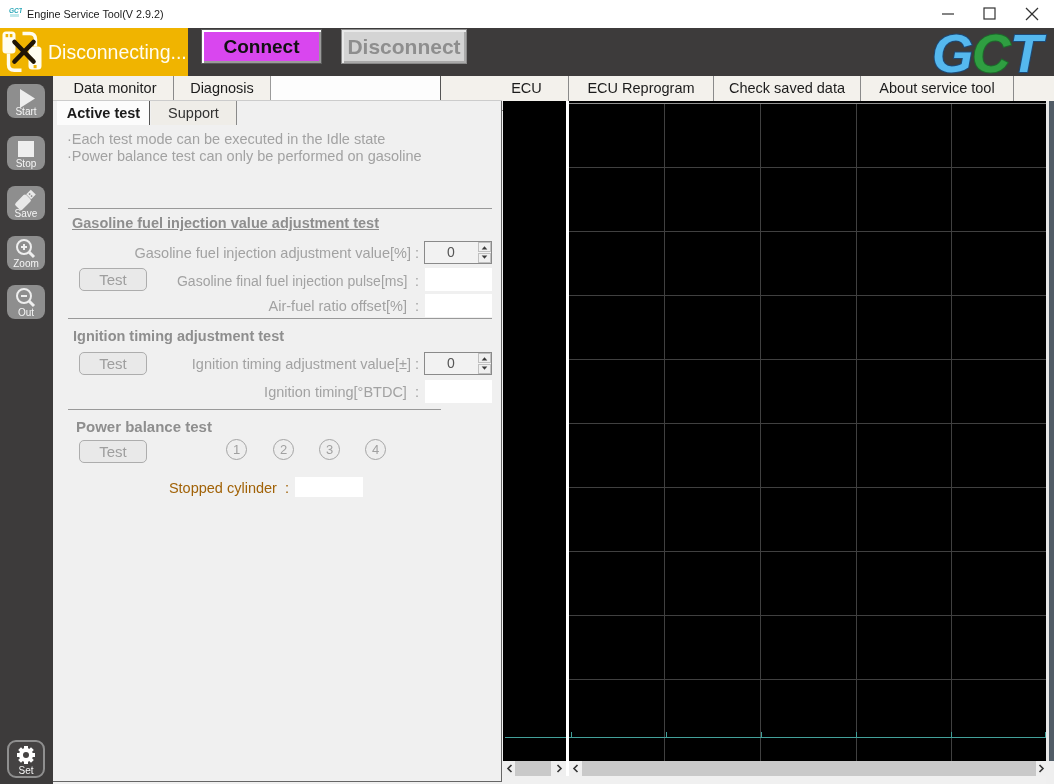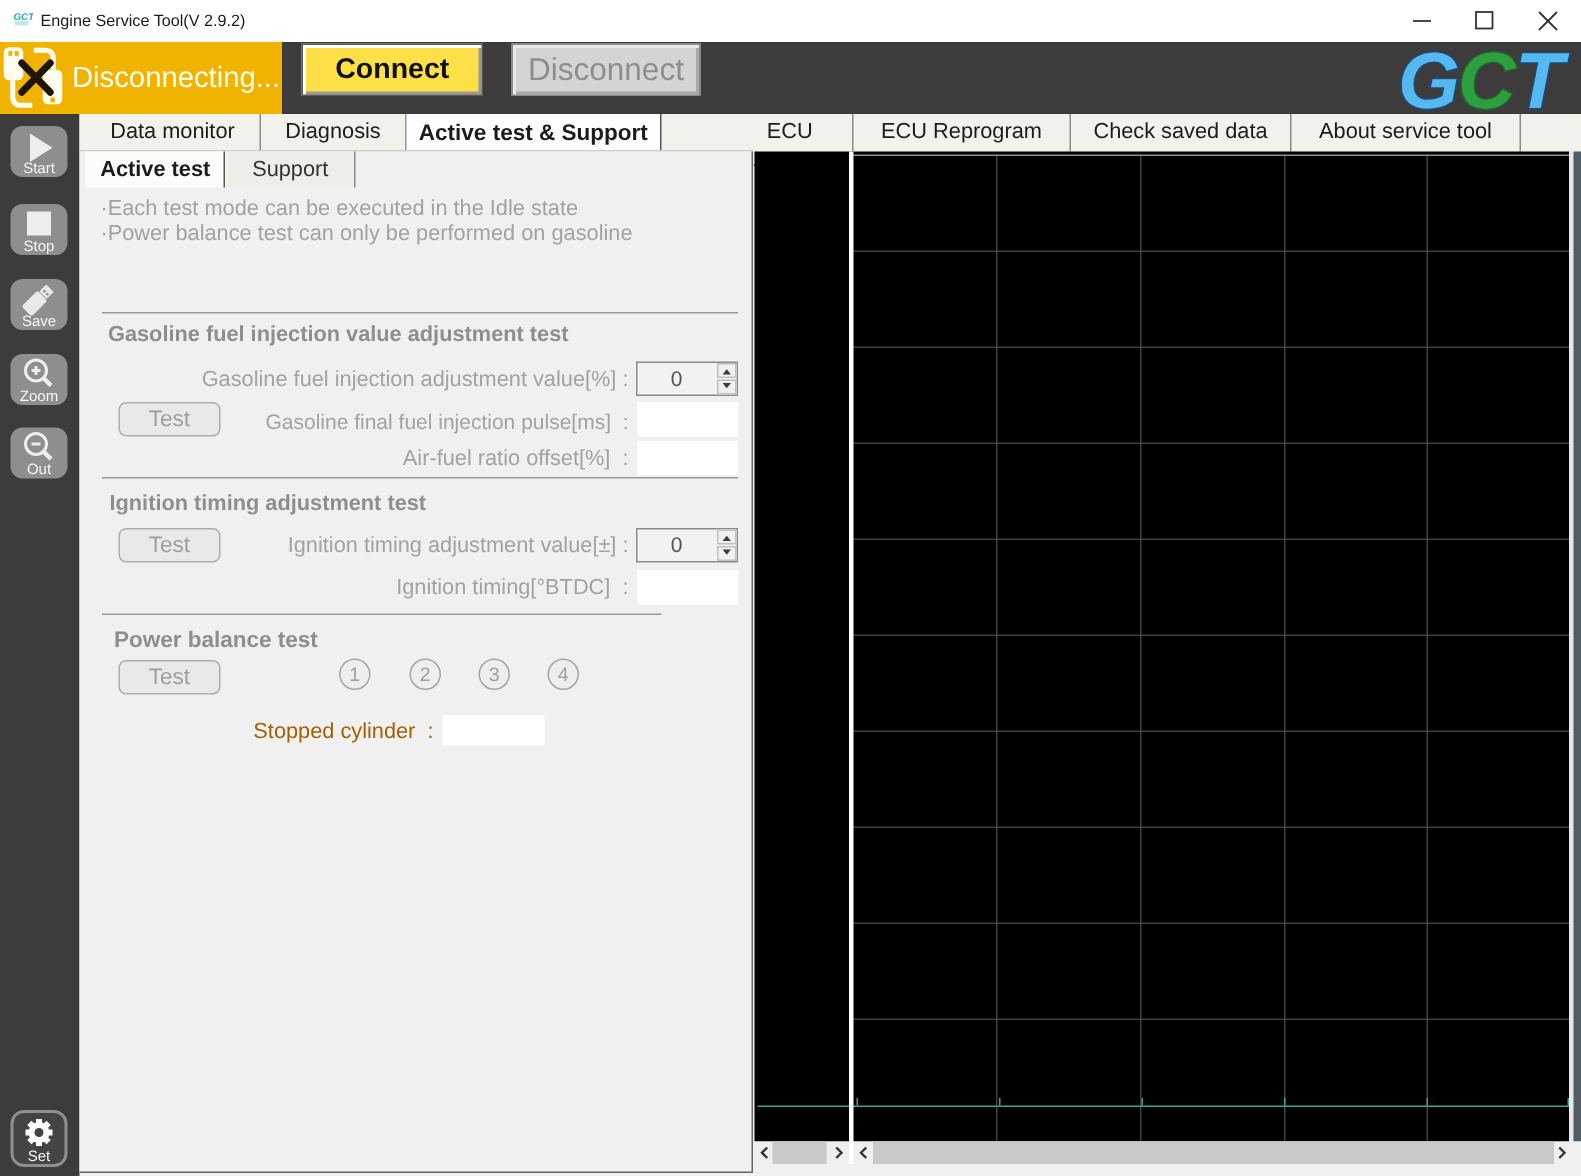--- a/index.html
+++ b/index.html
@@ -35,26 +35,26 @@
   <rect x="26.5" y="16.5" width="13" height="23" rx="3.5" fill="#fffdf0"></rect>
   <rect x="31.6" y="35" width="3" height="3.2" fill="#f0b400"></rect>
   <path d="M33.5 16.5 V9.2 Q33.5 3.5 27.8 3.5 H20.5" stroke="#fffdf0" stroke-width="3.4" fill="none"></path>
   <g stroke="#201505" stroke-width="4.6" stroke-linecap="round">
     <line x1="12.5" y1="12" x2="31.5" y2="31.5"></line>
     <line x1="31.5" y1="12" x2="12.5" y2="31.5"></line>
   </g>
 </svg>
 <div class="abs" style="left:48px;top:41px;font-size:19.5px;color:#fffdf2;">Disconnecting...</div>
 
-<div class="abs" style="left:201px;top:29px;width:121px;height:35px;background:#fde047;border:1px solid #5a5a5a;box-shadow:inset 2px 2px 0 #ffffff, inset -2px -2px 0 #9a9a9a;display:flex;align-items:center;justify-content:center;">
+<div class="abs" style="left:201px;top:29px;width:121px;height:35px;background:#d946ef;border:1px solid #5a5a5a;box-shadow:inset 2px 2px 0 #ffffff, inset -2px -2px 0 #9a9a9a;display:flex;align-items:center;justify-content:center;">
   <span style="font-size:19px;font-weight:bold;color:#111;">Connect</span>
 </div>
 
 <div class="abs" style="left:341px;top:29px;width:126px;height:35px;background:#d4d4d4;border:1px solid #8a8a8a;box-shadow:inset 2px 2px 0 #e9e9e9, inset -2px -2px 0 #aaaaaa;display:flex;align-items:center;justify-content:center;">
-  <span style="font-size:21px;font-weight:normal;color:#8e8e8e;">Disconnect</span>
+  <span style="font-size:21px;font-weight:bold;color:#8e8e8e;">Disconnect</span>
 </div>
 
 <svg class="abs" style="left:930px;top:28px;" width="124" height="48" viewBox="0 0 124 48">
   <g font-family="Liberation Sans" font-weight="bold" font-style="italic" font-size="53" paint-order="stroke">
     <text x="2" y="44" fill="#55b8ee" stroke="#1c4a78" stroke-width="2">G</text>
     <text x="42" y="44" fill="#2f9e41" stroke="#1d6b2c" stroke-width="2">C</text>
     <text x="80" y="44" fill="#55b8ee" stroke="#1c4a78" stroke-width="2">T</text>
   </g>
 </svg>
 
@@ -113,21 +113,20 @@
     <circle cx="19" cy="15" r="3" fill="#454343"></circle>
   </g>
   <text x="19" y="34" text-anchor="middle" font-size="10" fill="#f5f5f5">Set</text>
 </svg>
 
 <div class="abs" style="left:53px;top:76px;width:1001px;height:25px;background:#f3f1ec;"></div>
 <div class="abs" style="left:270px;top:76px;width:171px;height:25px;background:#fdfdfd;border-left:1px solid #9a9a9a;border-right:1px solid #555;"></div>
 <div class="abs" style="left:53px;top:76px;width:1001px;height:25px;font-size:14.5px;color:#1c1c1c;">
   <div class="abs" style="left:4px;top:0;width:116px;height:25px;line-height:25px;text-align:center;">Data monitor</div>
   <div class="abs" style="left:120px;top:0;width:97px;height:25px;line-height:25px;text-align:center;border-left:1px solid #8a8a8a;">Diagnosis</div>
-  <div class="abs" style="left:217px;top:0;width:171px;height:25px;line-height:25px;text-align:center;font-weight:bold;font-size:15px;">Active test &amp; Support</div>
   <div class="abs" style="left:388px;top:0;width:127px;height:25px;line-height:25px;text-align:center;padding-left:44px;">ECU Information</div>
   <div class="abs" style="left:515px;top:0;width:145px;height:25px;line-height:25px;text-align:center;border-left:1px solid #8a8a8a;">ECU Reprogram</div>
   <div class="abs" style="left:807px;top:0;width:154px;height:25px;line-height:25px;text-align:center;border-left:1px solid #8a8a8a;border-right:1px solid #8a8a8a;">About service tool</div>
   <div class="abs" style="left:660px;top:0;width:147px;height:25px;line-height:25px;text-align:center;border-left:1px solid #8a8a8a;">Check saved data</div>
 </div>
 
 <div class="abs" style="left:53px;top:100px;width:449px;height:1px;background:#cccccc;"></div>
 
 <div class="abs" style="left:53px;top:101px;width:449px;height:681px;background:#f0f0f0;border-right:1px solid #666;border-bottom:1px solid #666;"></div>
 
@@ -135,21 +134,21 @@
 <div class="abs" style="left:57px;top:101px;width:93px;height:24px;line-height:24px;text-align:center;font-size:14.5px;font-weight:bold;color:#1c1c1c;">Active test</div>
 <div class="abs" style="left:151px;top:101px;width:86px;height:24px;line-height:24px;text-align:center;font-size:14.5px;color:#333;background:#efede8;border-right:1px solid #8a8a8a;">Support</div>
 
 <div class="abs" style="left:67px;top:131px;font-size:14.5px;color:#a2a2a2;line-height:17px;">
   <div>·Each test mode can be executed in the Idle state</div>
   <div>·Power balance test can only be performed on gasoline</div>
 </div>
 
 <div class="abs" style="left:68px;top:208px;width:424px;height:1px;background:#999;"></div>
 
-<div class="abs" style="left:72px;top:215px;font-size:14.5px;font-weight:bold;color:#8e8e8e;">Gasoline fuel injection value adjustment test</div>
+<div class="abs" style="left:72px;top:215px;font-size:14.5px;font-weight:bold;color:#8e8e8e;text-decoration:underline;">Gasoline fuel injection value adjustment test</div>
 
 <div class="abs" style="left:100px;top:245px;width:319px;font-size:14.5px;color:#a2a2a2;text-align:right;">Gasoline fuel injection adjustment value[%] :</div>
 
 <div class="abs" style="left:424px;top:241px;width:68px;height:23px;background:#f2f2f2;border:1px solid #8a8a8a;"></div>
 <div class="abs" style="left:424px;top:241px;width:54px;height:23px;line-height:23px;text-align:center;font-size:14px;color:#555;">0</div>
 <div class="abs" style="left:478px;top:242px;width:13px;height:10px;background:#f0f0f0;border:1px solid #c0c0c0;"></div>
 <div class="abs" style="left:478px;top:253px;width:13px;height:10px;background:#f0f0f0;border:1px solid #c0c0c0;"></div>
 <svg class="abs" style="left:478px;top:242px;" width="13" height="21" viewBox="0 0 13 21">
   <polygon points="6.5,4.2 9.3,7.6 3.7,7.6" fill="#3a3a3a"></polygon>
   <polygon points="6.5,16.8 9.3,13.4 3.7,13.4" fill="#3a3a3a"></polygon>

